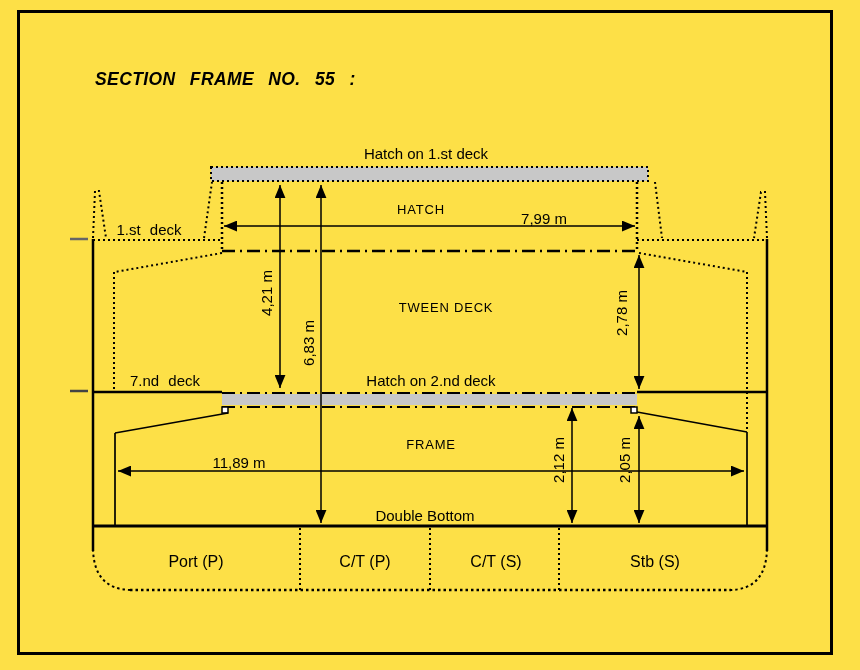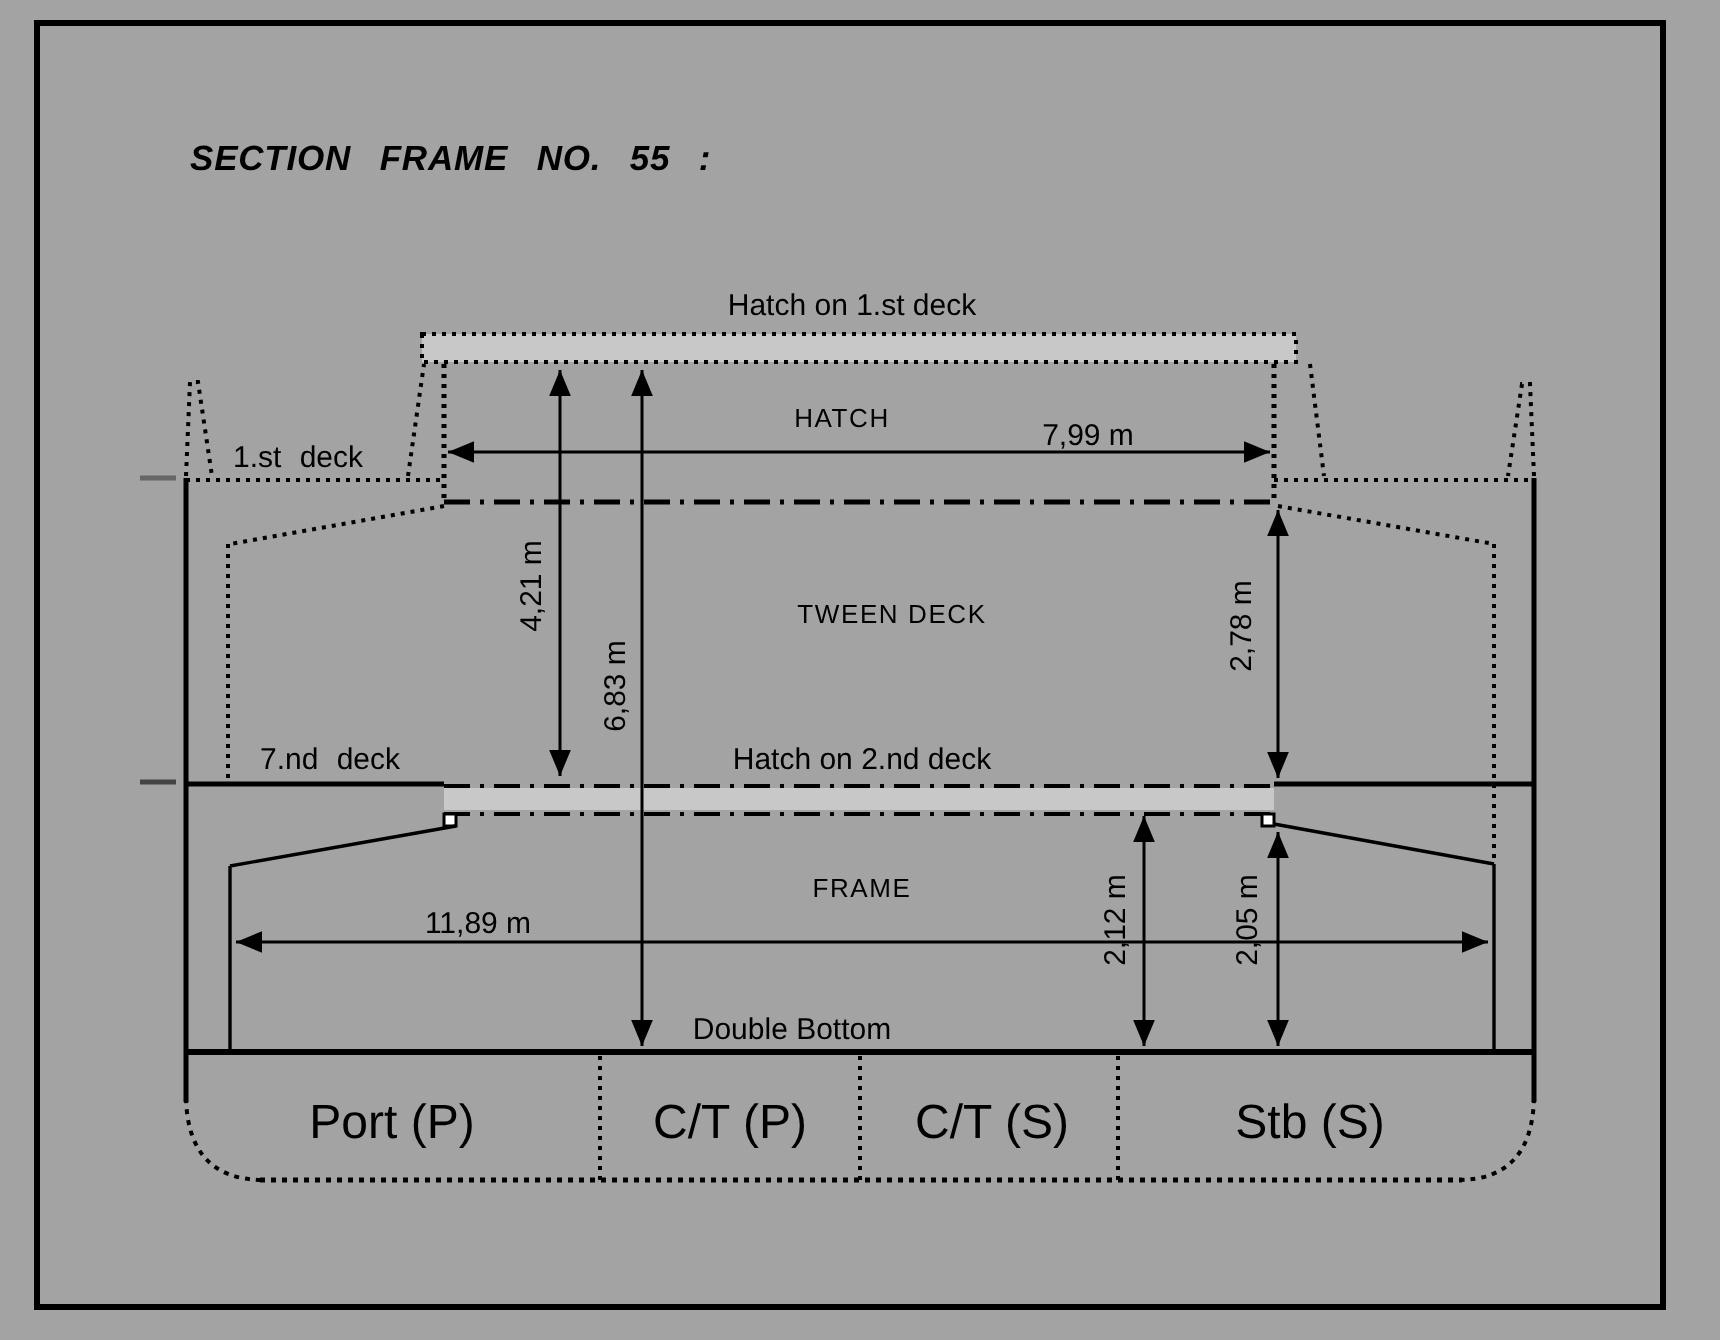--- a/index.html
+++ b/index.html
@@ -1,28 +1,28 @@
 <!DOCTYPE html>
 <html><head>
 <meta charset="utf-8">
 <style>
   html,body{margin:0;padding:0;background:#fff}
-  .stage{position:relative;width:860px;height:670px;background:#a3a3a3;overflow:hidden;
+  .stage{position:relative;width:860px;height:670px;background:#fde047;overflow:hidden;
          font-family:"Liberation Sans",sans-serif;color:#000}
   .frame{position:absolute;left:17px;top:10px;width:816px;height:645px;
          border:3px solid #000;box-sizing:border-box}
   svg.draw{position:absolute;left:0;top:0;width:860px;height:670px}
   .title{position:absolute;left:95px;top:69px;font-size:17.5px;font-weight:bold;
          font-style:italic;word-spacing:9px;letter-spacing:.4px;white-space:nowrap}
   .lbl{position:absolute;transform:translate(-50%,-50%);white-space:nowrap;
        font-size:15px;line-height:1}
   .vlbl{position:absolute;transform:translate(-50%,-50%) rotate(-90deg);
         white-space:nowrap;font-size:15px;line-height:1}
   .big{font-size:13px;letter-spacing:.8px}
-  .tank{font-size:24px}
+  .tank{font-size:16px}
   .ws{word-spacing:5px}
 </style>
 </head>
 <body>
 
 <div class="stage">
 
   <div class="frame"></div>
 
   <svg class="draw" viewBox="0 0 860 670" xmlns="http://www.w3.org/2000/svg">
@@ -103,21 +103,21 @@
   <span class="lbl ws" style="left:149px;top:229px">1.st deck</span>
   <span class="lbl big" style="left:421px;top:209px">HATCH</span>
   <span class="lbl" style="left:544px;top:218px">7,99 m</span>
 
   <span class="lbl big" style="left:446px;top:307px">TWEEN DECK</span>
   <span class="lbl ws" style="left:165px;top:380px">7.nd deck</span>
   <span class="lbl" style="left:431px;top:380px">Hatch on 2.nd deck</span>
 
   <span class="lbl big" style="left:431px;top:444px">FRAME</span>
   <span class="lbl" style="left:239px;top:462px">11,89 m</span>
-  <span class="lbl" style="left:396px;top:515px">Double Bottom</span>
+  <span class="lbl" style="left:425px;top:515px">Double Bottom</span>
 
   <span class="vlbl" style="left:266px;top:293px">4,21 m</span>
   <span class="vlbl" style="left:308px;top:343px">6,83 m</span>
   <span class="vlbl" style="left:621px;top:313px">2,78 m</span>
   <span class="vlbl" style="left:558px;top:460px">2,12 m</span>
   <span class="vlbl" style="left:624px;top:460px">2,05 m</span>
 
   <span class="lbl tank" style="left:196px;top:562px">Port (P)</span>
   <span class="lbl tank" style="left:365px;top:562px">C/T (P)</span>
   <span class="lbl tank" style="left:496px;top:562px">C/T (S)</span>

